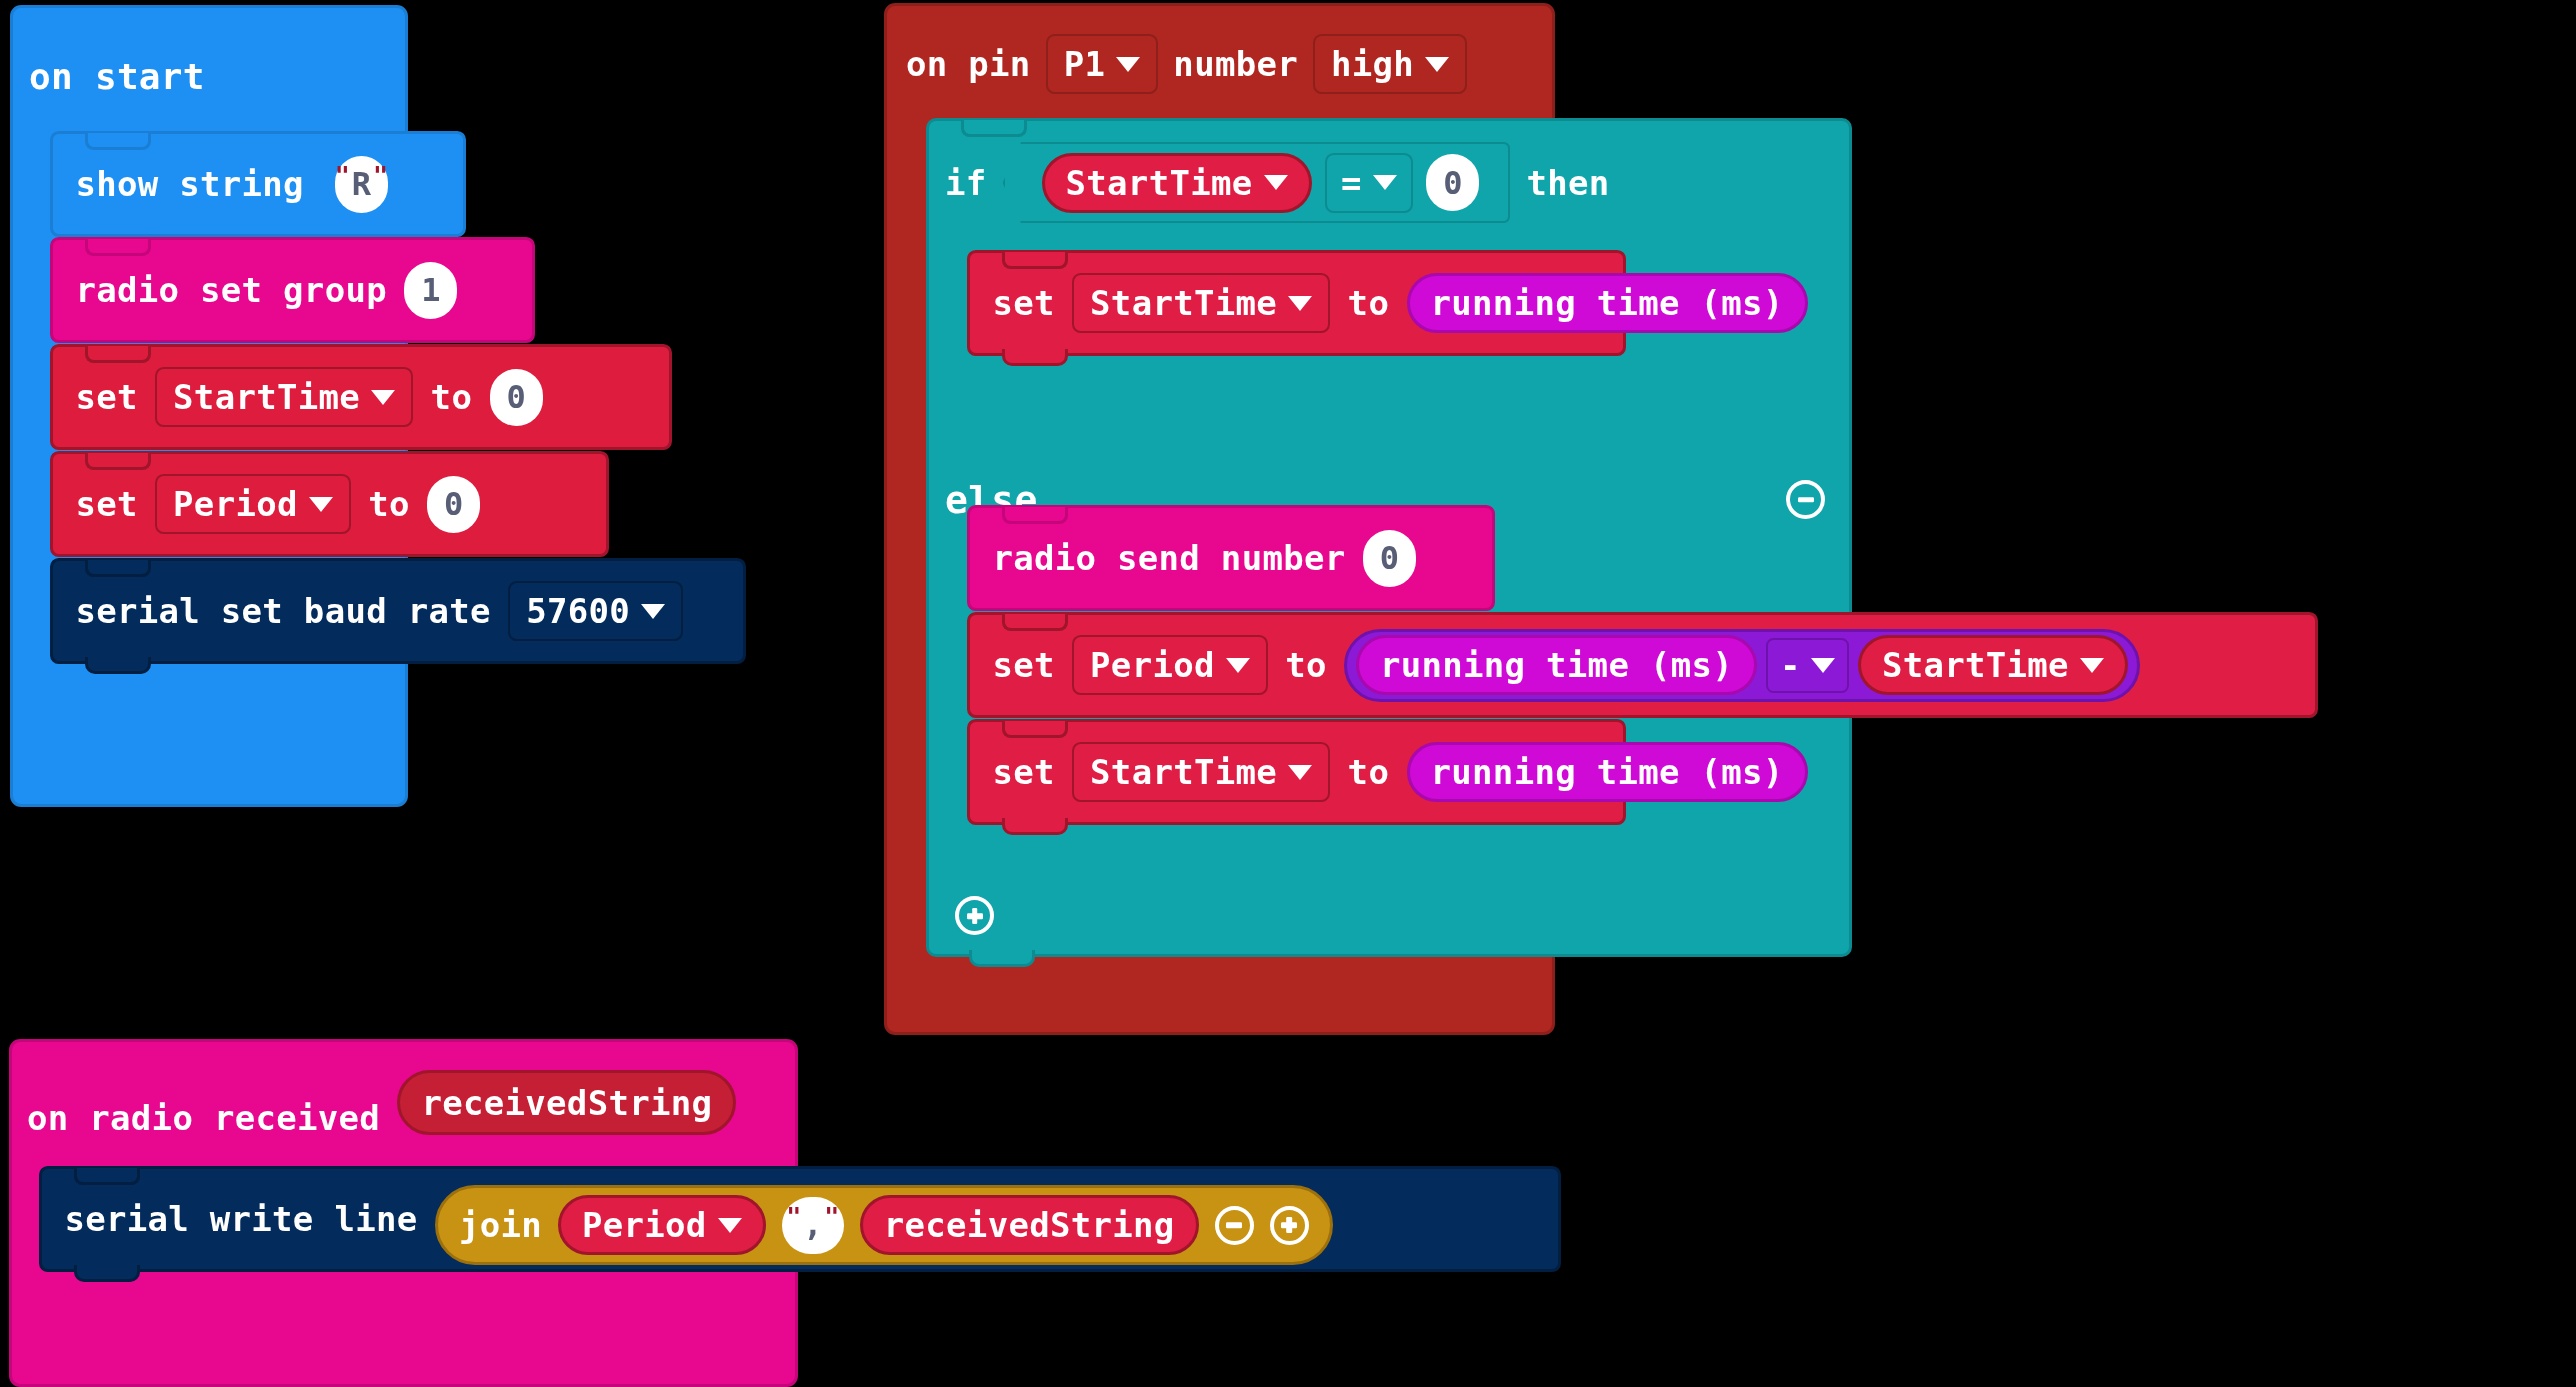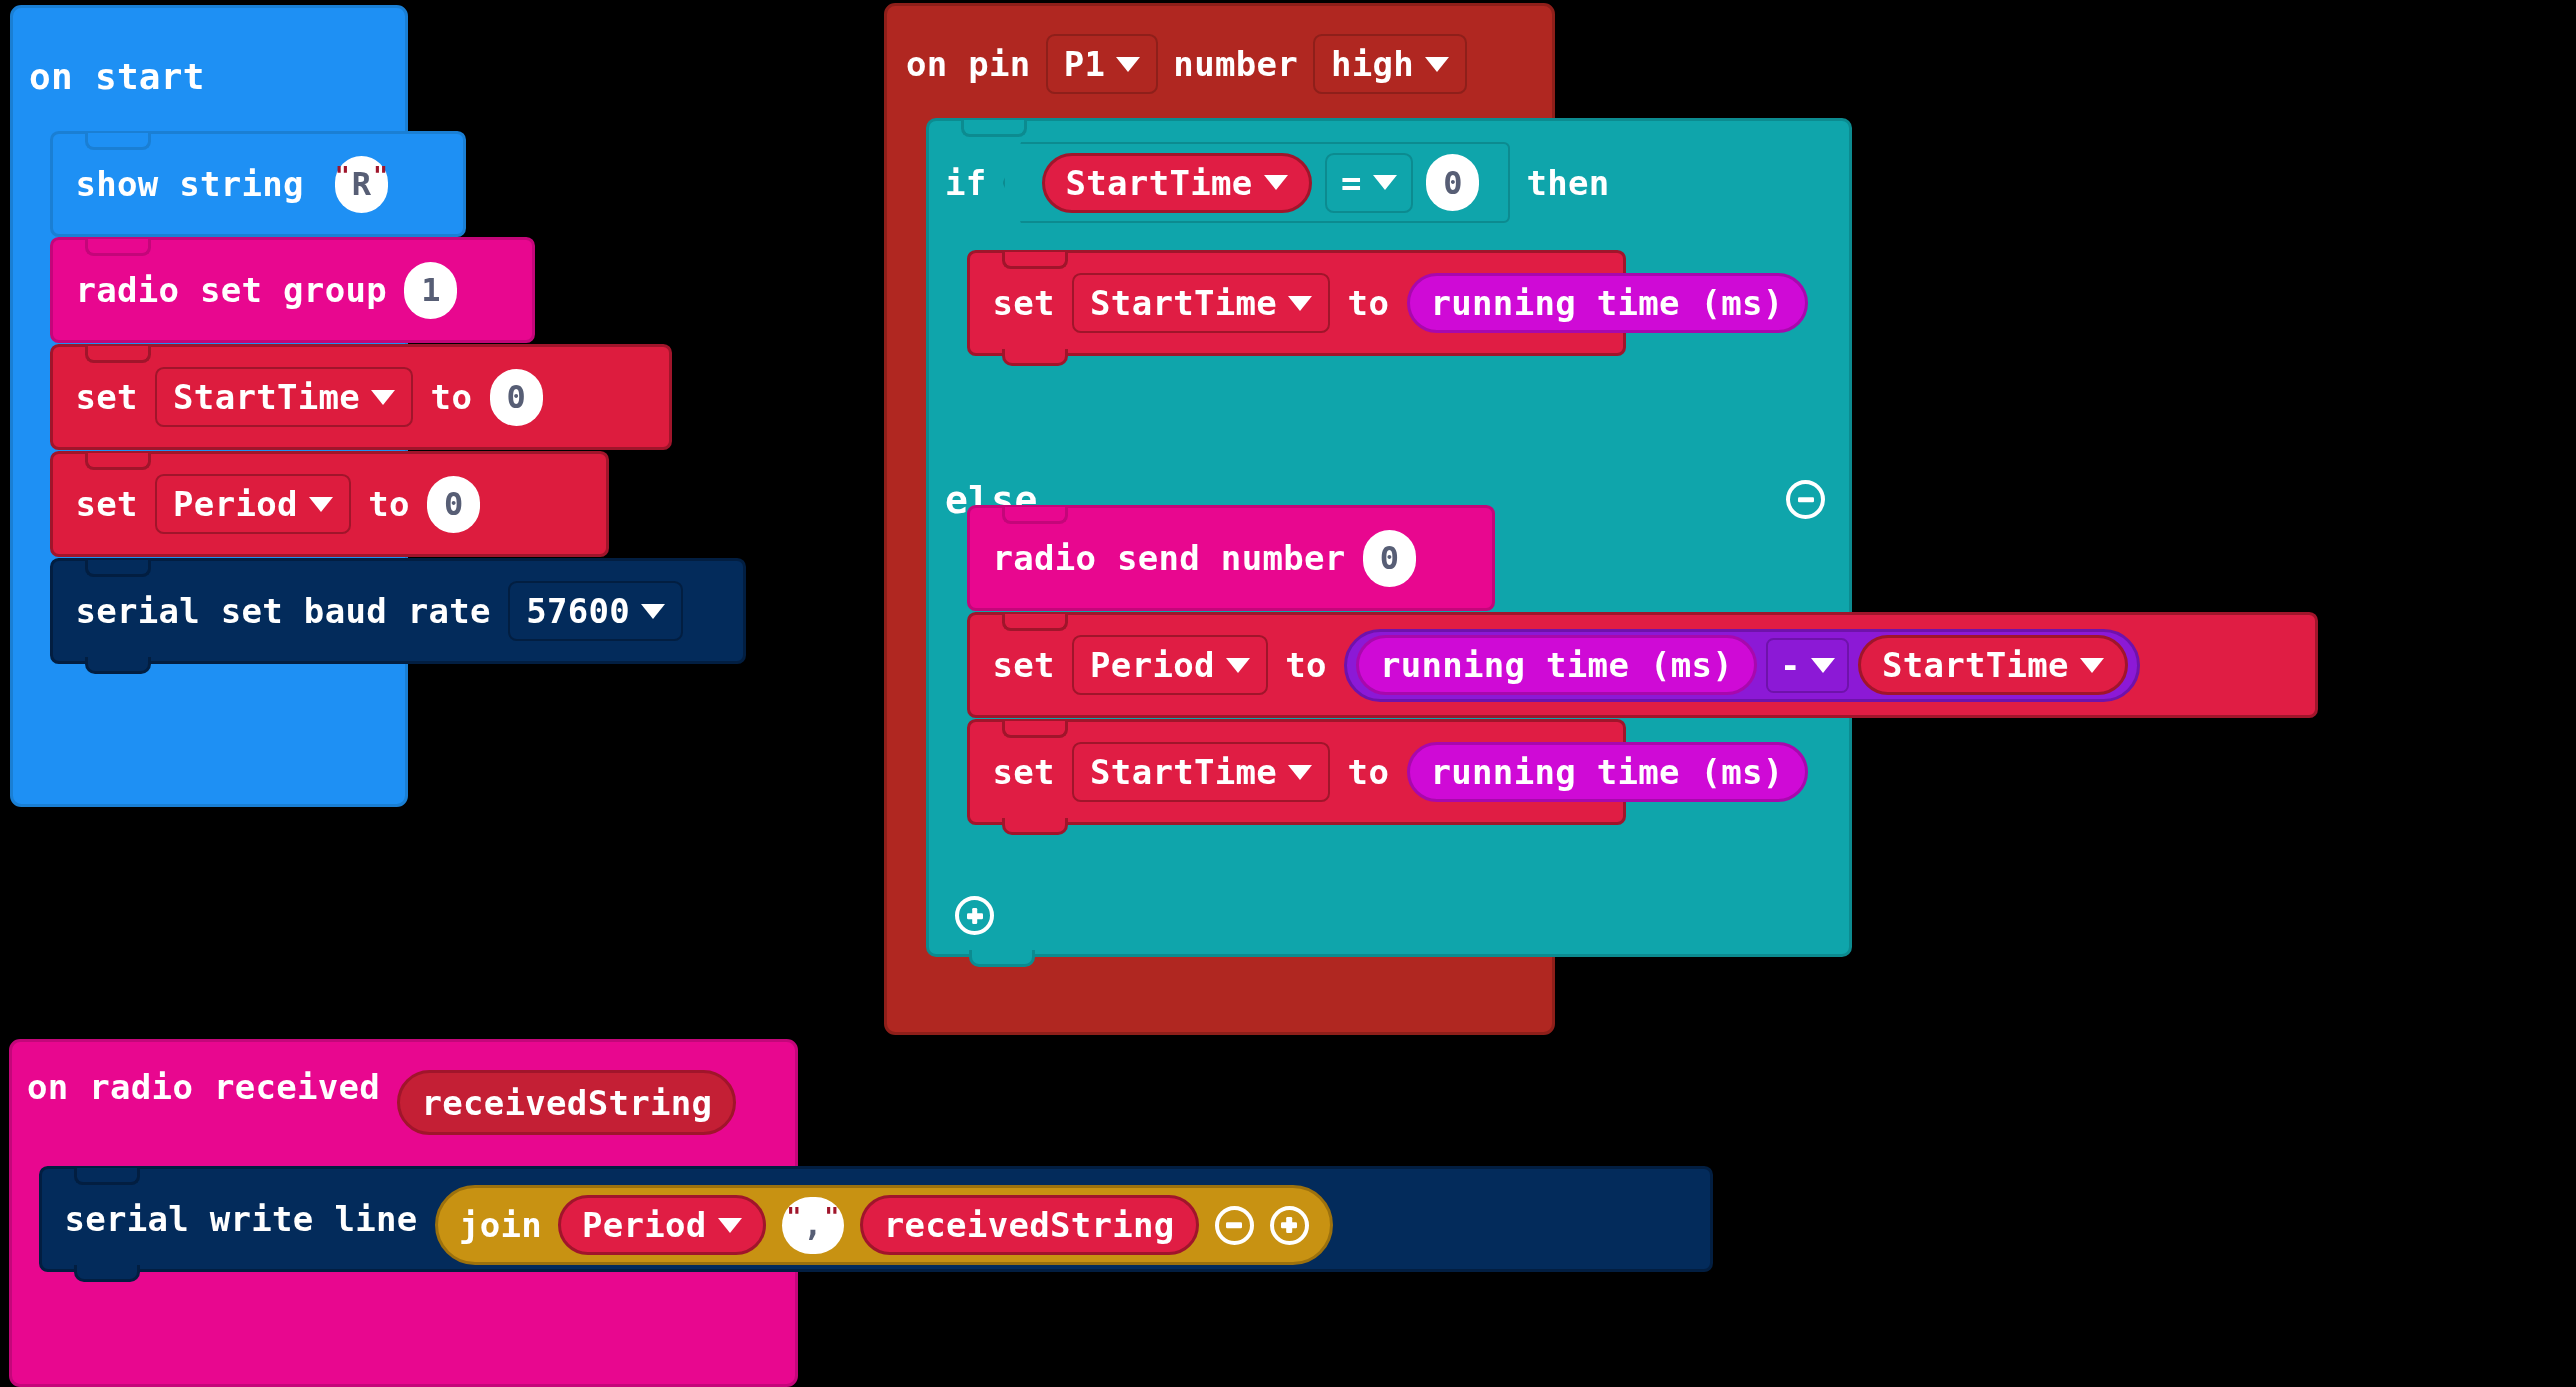--- a/index.html
+++ b/index.html
@@ -114,23 +114,23 @@
            gap:10px;padding:0 12.4px;height:55px;box-sizing:border-box;}
 
   #set-start-else{left:967px;top:719px;width:659px;height:106px;background:#e01d44;
                   border:3.1px solid #a0152b;padding-left:22.4px;gap:17.4px;}
   #set-start-else .notch-top{background:#e01d44;border:3.1px solid #a0152b;border-top:none;}
   #set-start-else .notch-bot{background:#e01d44;border:3.1px solid #a0152b;border-top:none;}
 
   
   #radio-hat{left:8.7px;top:1039px;width:789px;height:348px;background:#e8078f;
              border:3.1px solid #c4067a;border-radius:11.2px;}
-  #radio-title{left:27px;top:1070px;display:flex;align-items:flex-start;gap:17.4px;}
-
-  #serialwrite{left:39px;top:1166px;width:1674px;height:106px;background:#032b5b;
+  #radio-title{left:27px;top:1070px;display:flex;align-items:flex-end;gap:17.4px;}
+
+  #serialwrite{left:39px;top:1166px;width:1522px;height:106px;background:#032b5b;
                border:3.1px solid #021e41;padding-left:22.4px;gap:17.4px;}
   #serialwrite .notch-top{background:#032b5b;border:3.1px solid #021e41;border-top:none;}
   #serialwrite .notch-bot{background:#032b5b;border:3.1px solid #021e41;border-top:none;}
 
   #join{background:#c89212;border:3.1px solid #9c710d;border-radius:6216px;
         display:flex;align-items:center;height:80px;padding:0 21px;gap:16px;
         box-sizing:border-box;margin-top:12px;}
 </style>
 </head>
 <body>

